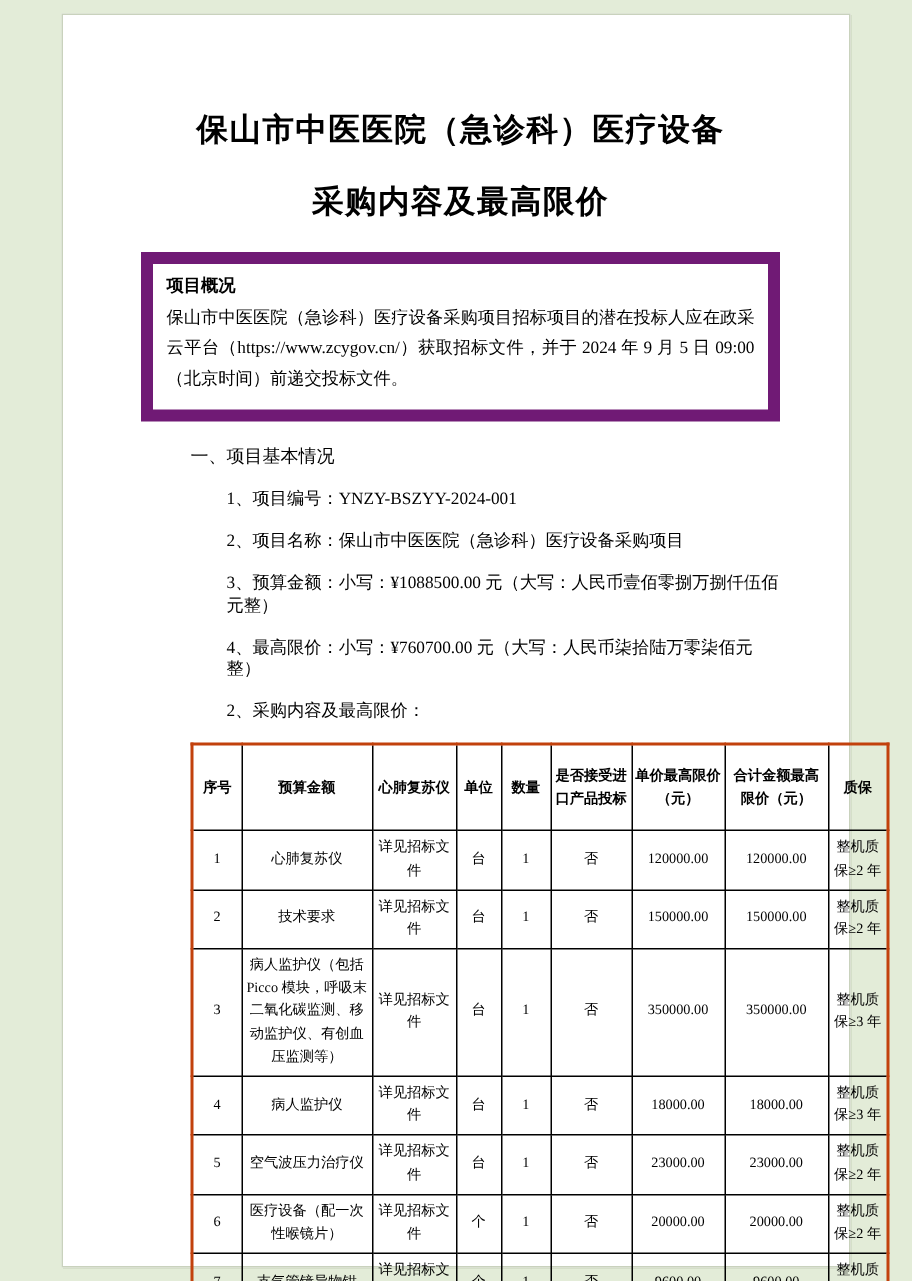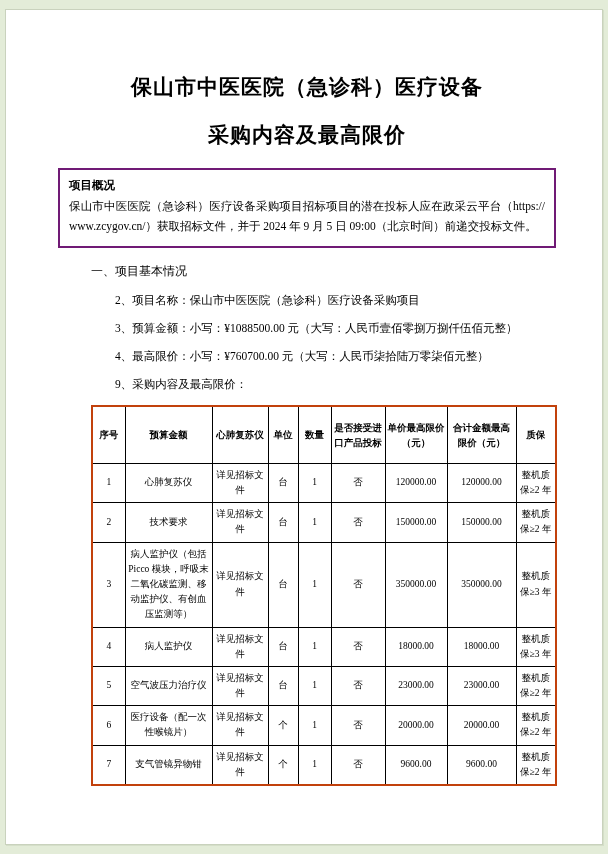--- a/index.html
+++ b/index.html
@@ -9,21 +9,21 @@
   body {
     width: 608px;
     height: 854px;
     background: #e3ecd8;
     font-family: "Liberation Serif", "DejaVu Serif", serif;
     color: #000;
     overflow: hidden;
   }
   .sheet {
     box-sizing: border-box;
-    width: 598px;
+    width: 526px;
     height: 836px;
     margin: 0 auto;
     position: relative;
     top: 9px;
     background: #ffffff;
     border: 1px solid #c9d2bd;
     box-shadow: 1px 1px 0 #d5dfc9;
     padding: 66px 46px 30px 52px;
   }
   .doc-title {
@@ -34,21 +34,21 @@
     font-size: 21px;
     line-height: 1;
     letter-spacing: 1px;
   }
   .doc-title .line2 {
     display: block;
     margin-top: 27px;
   }
   .overview-box {
     box-sizing: border-box;
-    border: 2px solid #701a75;
+    border: 8px solid #701a75;
     margin-top: 23px;
     padding: 5px 9px 9px 9px;
     line-height: 1.8;
   }
   .overview-heading {
     font-family: "Liberation Sans", "DejaVu Sans", sans-serif;
     font-weight: bold;
     font-size: 11.5px;
   }
   .overview-body {
@@ -114,24 +114,25 @@
   </h1>
 
   <div class="overview-box">
     <div class="overview-heading">项目概况</div>
     <div class="overview-body">保山市中医医院（急诊科）医疗设备采购项目招标项目的潜在投标人应在政采云平台（https://www.zcygov.cn/）获取招标文件，并于 2024 年 9 月 5 日 09:00（北京时间）前递交投标文件。</div>
   </div>
 
   <div class="section-heading">一、项目基本情况</div>
 
   <div>
+    <p class="info-item">1、项目编号：YNZY-BSZYY-2024-001</p>
     <p class="info-item">2、项目名称：保山市中医医院（急诊科）医疗设备采购项目</p>
     <p class="info-item">3、预算金额：小写：¥1088500.00 元（大写：人民币壹佰零捌万捌仟伍佰元整）</p>
     <p class="info-item">4、最高限价：小写：¥760700.00 元（大写：人民币柒拾陆万零柒佰元整）</p>
-    <p class="info-item">9、采购内容及最高限价：</p>
+    <p class="info-item">2、采购内容及最高限价：</p>
   </div>
 
   <table class="equipment-table">
     <colgroup>
       <col class="c-idx">
         <col class="c-name">
         <col class="c-tech">
         <col class="c-unit">
       <col class="c-qty">
         <col class="c-imp">

